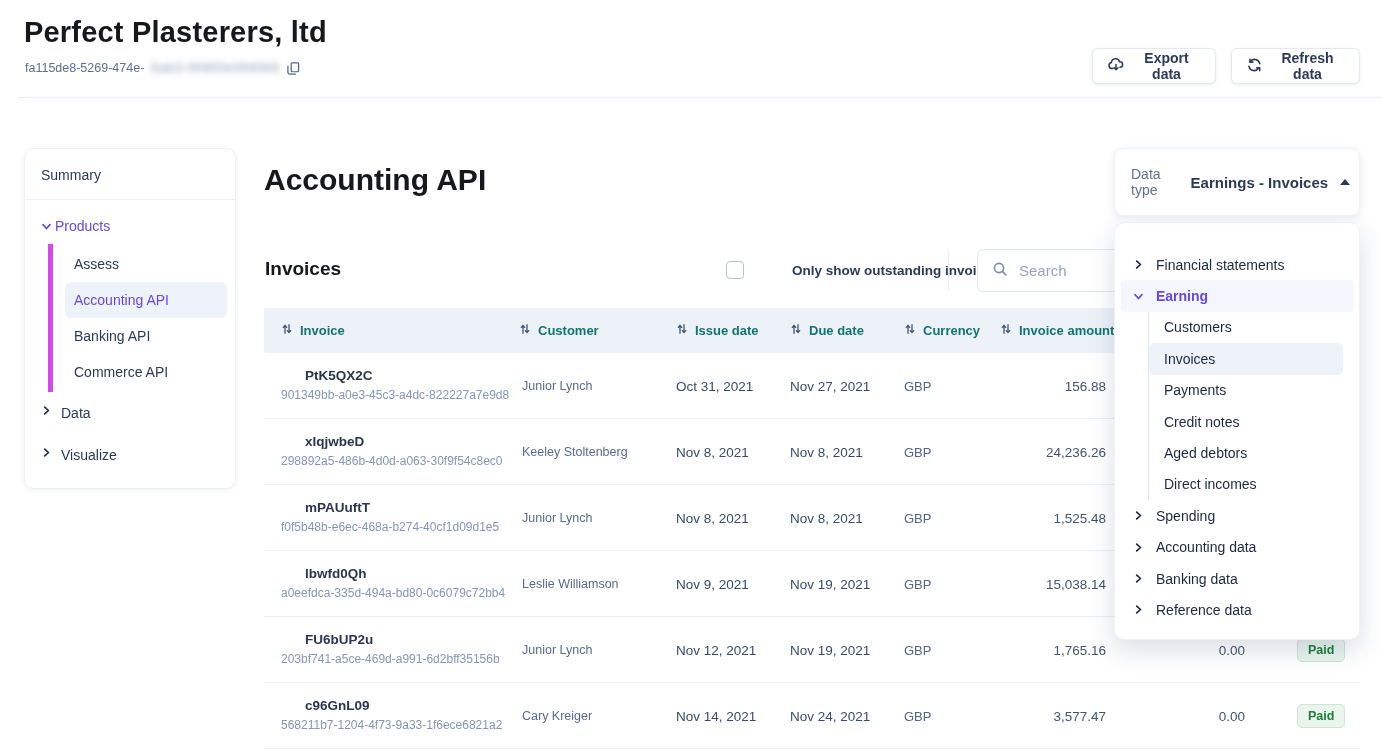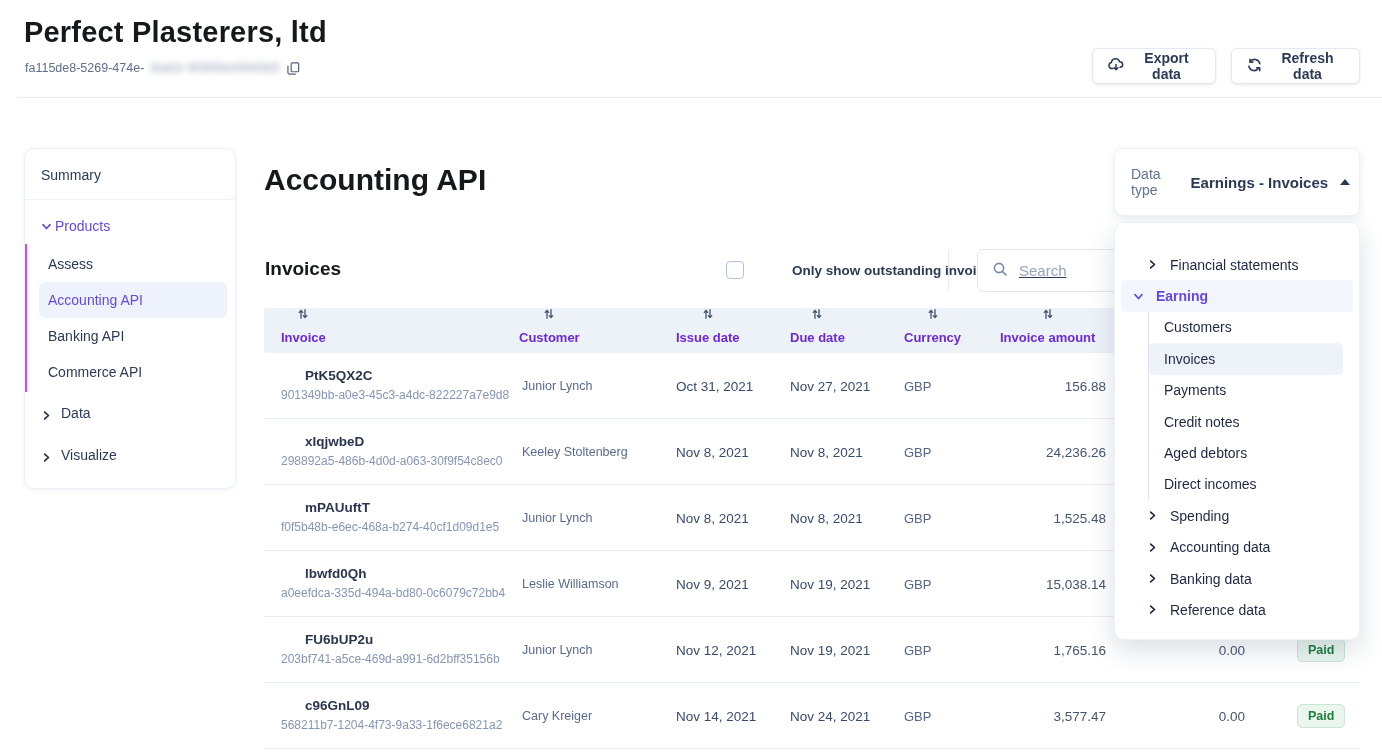--- a/index.html
+++ b/index.html
@@ -22,44 +22,44 @@
          font-weight:700; font-size:14px; color:#2c3a57; cursor:pointer; }
   .btn-export { left:1092px; width:124px; }
   .btn-refresh { left:1231px; width:129px; }
 
   
   .sidebar { position:absolute; left:24px; top:148px; width:212px; background:#fff; border:1px solid #edf1f7;
              border-radius:10px; box-shadow:0 1px 5px rgba(30,50,90,.07); padding-bottom:12px; }
   .sb-summary { padding:18px 16px 16px; font-size:14px; color:#2c3a57; border-bottom:1px solid #eef2f8; cursor:pointer; }
   .sb-group { display:flex; align-items:center; gap:3px; padding:18px 16px 10px; font-size:14px; cursor:pointer; }
   .sb-group.expanded { color:#6747e2; }
-  .sb-children { border-left:2px solid #d946ef; padding:2px 0; }
+  .sb-children { margin-left:23px; border-left:5px solid #d946ef; padding:2px 0; }
   .sb-child { margin:0 8px 0 12px; padding:9px 0 9px 9px; font-size:14px; color:#2c3a57; border-radius:6px; cursor:pointer; height:36px; display:flex; align-items:center; }
   .sb-child.selected { background:#eef3fb; color:#6747e2; }
-  .sb-item { display:flex; align-items:flex-end; gap:9px; padding:13px 16px; font-size:14px; color:#2c3a57; cursor:pointer; }
+  .sb-item { display:flex; align-items:flex-start; gap:9px; padding:13px 16px; font-size:14px; color:#2c3a57; cursor:pointer; }
   .chev { display:inline-flex; flex:0 0 auto; }
 
   
   .main-title { position:absolute; left:264px; top:163px; font-size:30px; font-weight:800; color:#17181c; }
   .section-title { position:absolute; left:265px; top:258px; font-size:19px; font-weight:800; color:#17181c; }
 
   .filter-group { position:absolute; left:726px; top:261px; display:flex; align-items:center; gap:12px; cursor:pointer; }
   .checkbox { width:18px; height:18px; border:1.5px solid #b4c1dc; border-radius:4px; background:#fff; flex:0 0 auto; }
   .filter-label { font-size:13.5px; font-weight:600; color:#2c3a57;margin-left:36px; }
   .v-divider { position:absolute; left:948px; top:250px; height:41px; border-left:1px solid #e7ecf5; }
 
   .search-box { position:absolute; left:977px; top:249px; width:240px; height:43px; background:#fff; border:1px solid #dfe6f1;
                 border-radius:6px; display:flex; align-items:center; gap:11px; padding:0 14px; }
-  .search-box input { border:none; outline:none; font-size:15px; color:#2c3a57; width:150px; font-family:"Liberation Sans",sans-serif;text-decoration:underline; }
+  .search-box input { border:none; outline:none; font-size:15px; color:#2c3a57; width:150px; font-family:"Liberation Sans",sans-serif; }
   .search-box input::placeholder { color:#97a3bd; }
 
   
   .table { position:absolute; left:264px; top:308px; width:1096px; }
   .thead { position:relative; height:45px; background:#edf2f9; border-radius:2px; }
-  .hcell { position:absolute; top:0; height:45px; display:flex; align-items:center; gap:7px; font-size:13px; font-weight:600; color:#6d28d9; cursor:pointer;flex-direction:column; }
+  .hcell { position:absolute; top:0; height:45px; display:flex; align-items:center; gap:7px; font-size:13px; font-weight:600; color:#0f766e; cursor:pointer; }
   .h-invoice{left:17px} .h-customer{left:255px} .h-issue{left:412px} .h-due{left:526px} .h-currency{left:640px} .h-amount{left:736px}
   .trow { position:relative; height:66px; border-bottom:1px solid #e9edf4; cursor:pointer; }
   .cell { position:absolute; top:50%; transform:translateY(-50%); font-size:13.5px; color:#394a6d; white-space:nowrap; }
   .c-invoice{left:17px; line-height:1.55;}
   .inv-id { font-weight:800; font-size:13.5px; color:#2b3550;margin-left:24px; }
   .inv-uuid { font-size:12px; color:#8595b6; }
   .c-customer{left:258px; font-size:12.5px; color:#5a6a8f;}
   .c-issue{left:412px} .c-due{left:526px}
   .c-currency{left:640px; font-size:13px; color:#54648a;}
   .c-amount{right:254px; text-align:center; color:#45546f;}
@@ -72,21 +72,21 @@
   
   .dt-card { position:absolute; left:1114px; top:148px; width:246px; height:68px; background:#fff; border:1px solid #eef1f7;
              border-radius:9px; box-shadow:0 2px 8px rgba(30,50,90,.10); display:flex; align-items:center; gap:10px;
              padding:0 16px; z-index:20; cursor:pointer; }
   .dt-label { font-size:14px; color:#62718f; }
   .dt-value { font-size:15px; font-weight:800; color:#2c3a57; white-space:nowrap;margin-left:20px; }
   .caret-up { width:0; height:0; border-left:5px solid transparent; border-right:5px solid transparent; border-bottom:6px solid #2c3a57; margin-left:2px; }
 
   .dt-panel { position:absolute; left:1114px; top:222px; width:246px; height:418px; background:#fff; border:1px solid #eef1f7;
               border-radius:10px; box-shadow:0 10px 26px rgba(30,50,90,.16); z-index:19; padding-top:26px; }
-  .ti { height:31.4px; display:flex; align-items:center; gap:12px; padding-left:32px; font-size:14px; color:#1e2742; cursor:pointer; }
+  .ti { height:31.4px; display:flex; align-items:center; gap:12px; padding-left:18px; font-size:14px; color:#1e2742; cursor:pointer; }
   .ti.active { color:#6747e2; font-weight:700; background:#f3f7fd; margin:0 6px; padding-left:12px; border-radius:4px; }
   .t-children { margin-left:33px; border-left:1px solid #dfe5f0; }
   .tchild { height:31.4px; display:flex; align-items:center; padding-left:15px; font-size:14px; color:#1e2742; cursor:pointer; }
   .tchild.selected { background:#eef3fa; border-radius:5px; margin-right:16px; }
 </style>
 </head>
 <body>
 
 <div class="page">
 

